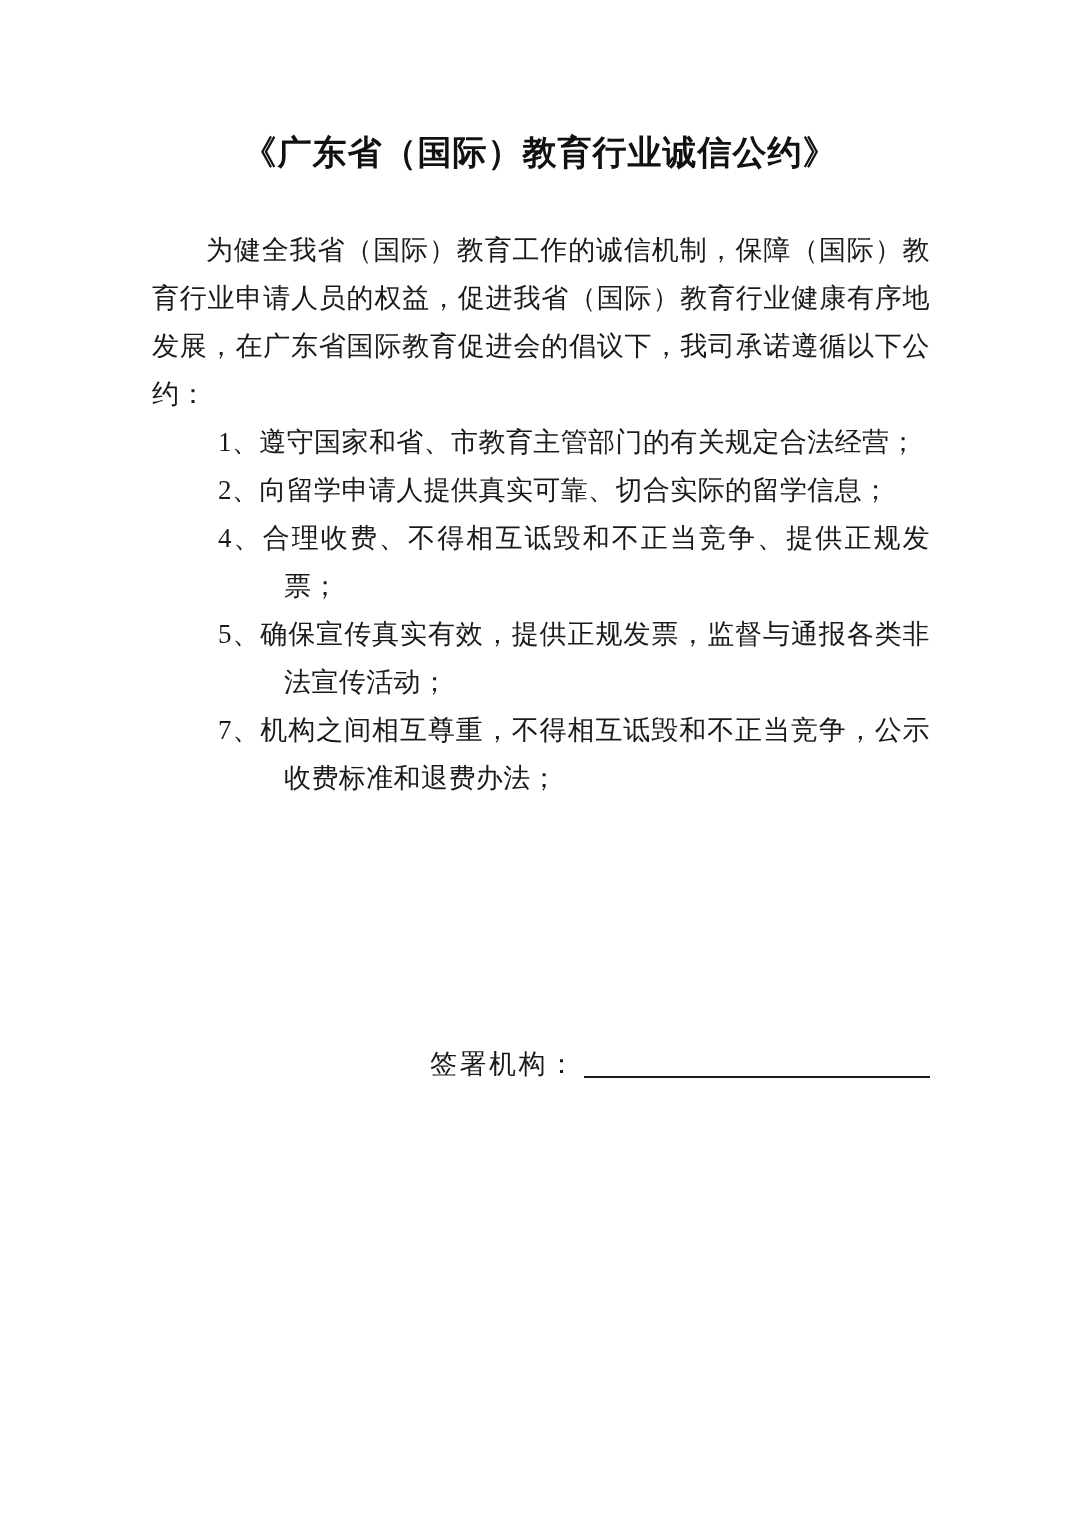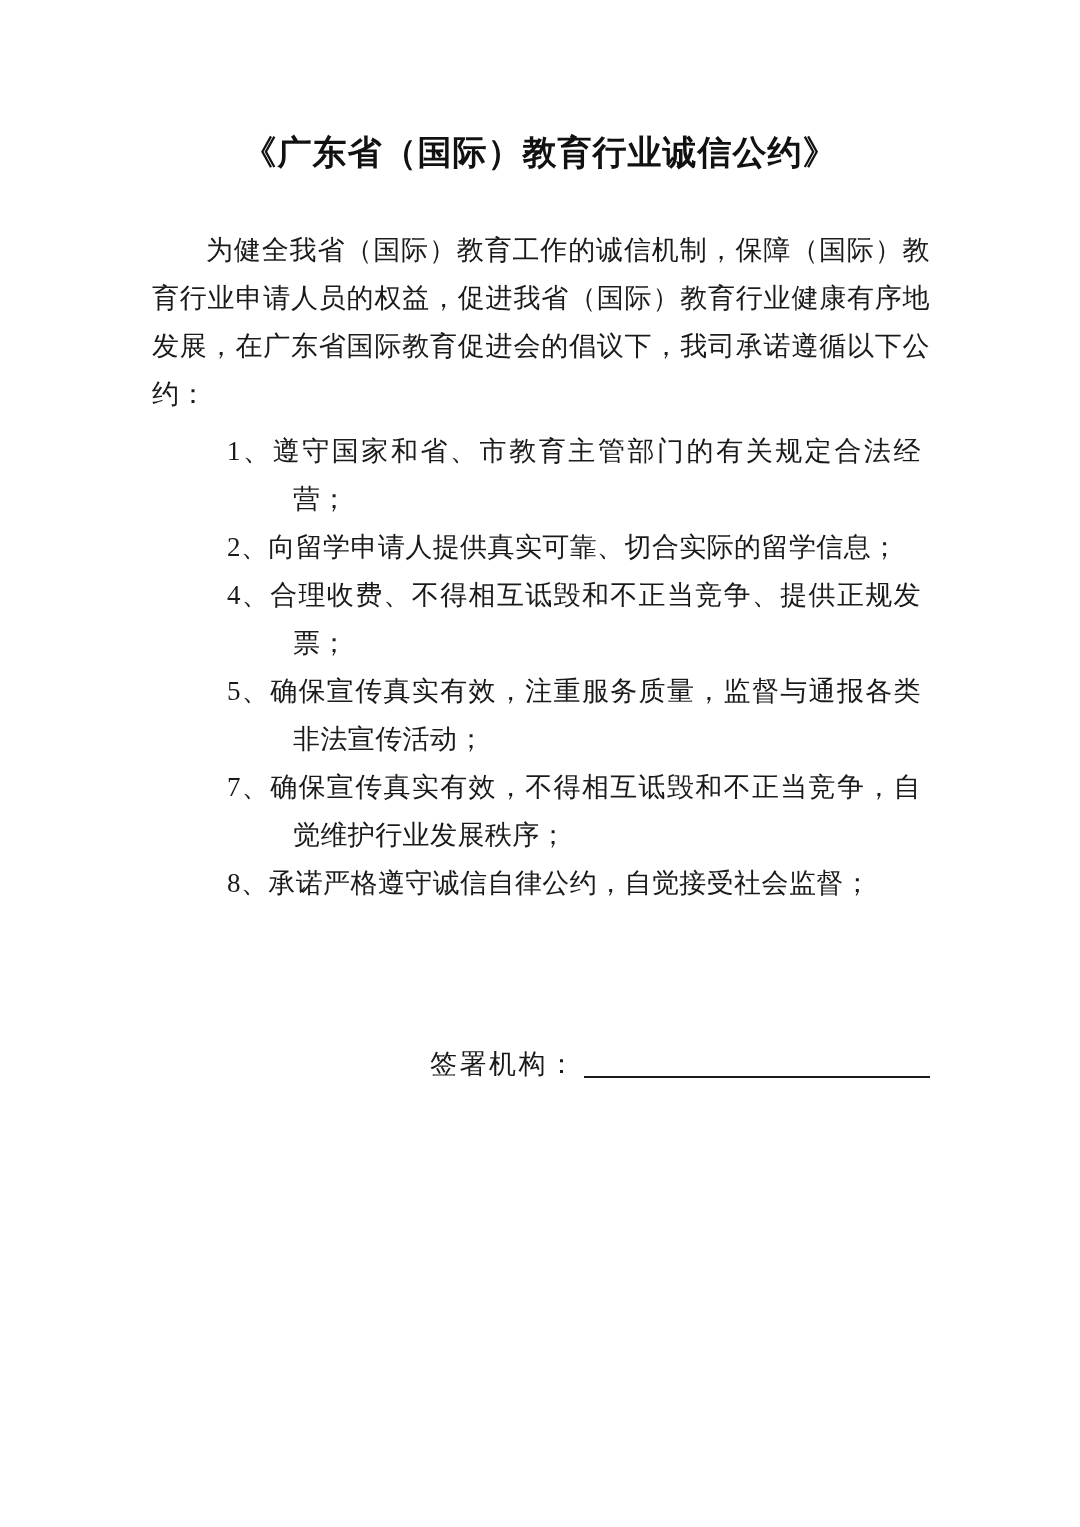--- a/index.html
+++ b/index.html
@@ -49,21 +49,21 @@
     line-height: 48px;
     text-align: justify;
     text-justify: inter-ideograph;
     letter-spacing: 0.4px;
     margin: 0;
     text-indent: 54px;
   }
 
   .clause-list {
     list-style: none;
-    margin: 9px;
+    margin: 0;
     padding: 0;
   }
   .clause {
     font-size: 27px;
     line-height: 48px;
     text-align: justify;
     text-justify: inter-ideograph;
     letter-spacing: 0.4px;
     margin: 0;
     padding-left: 66px;
@@ -115,26 +115,25 @@
 
     <div class="clause-list">
 
       <p class="clause"><span class="num">1、</span><span class="txt">遵守国家和省、市教育主管部门的有关规定合法经营；</span></p>
 
       <p class="clause"><span class="num">2、</span><span class="txt">向留学申请人提供真实可靠、切合实际的留学信息；</span></p>
 
 
       <p class="clause"><span class="num">4、</span><span class="txt">合理收费、不得相互诋毁和不正当竞争、提供正规发票；</span></p>
 
-      <p class="clause"><span class="num">5、</span><span class="txt">确保宣传真实有效，注重服务质量，监督与通报各类非法宣传活动；</span></p>
+      <p class="clause"><span class="num">5、</span><span class="txt">确保宣传真实有效，提供正规发票，监督与通报各类非法宣传活动；</span></p>
 
 
-      <p class="clause"><span class="num">7、</span><span class="txt">确保宣传真实有效，不得相互诋毁和不正当竞争，自觉维护行业发展秩序；</span></p>
+      <p class="clause"><span class="num">7、</span><span class="txt">机构之间相互尊重，不得相互诋毁和不正当竞争，公示收费标准和退费办法；</span></p>
 
-      <p class="clause"><span class="num">8、</span><span class="txt">承诺严格遵守诚信自律公约，自觉接受社会监督；</span></p>
 
 
     </div>
   </div>
 
   <div class="sign-block">
 
     <div class="sign-row">
       <span class="sign-label">签署机构：</span>
       <span class="sign-line"></span>

